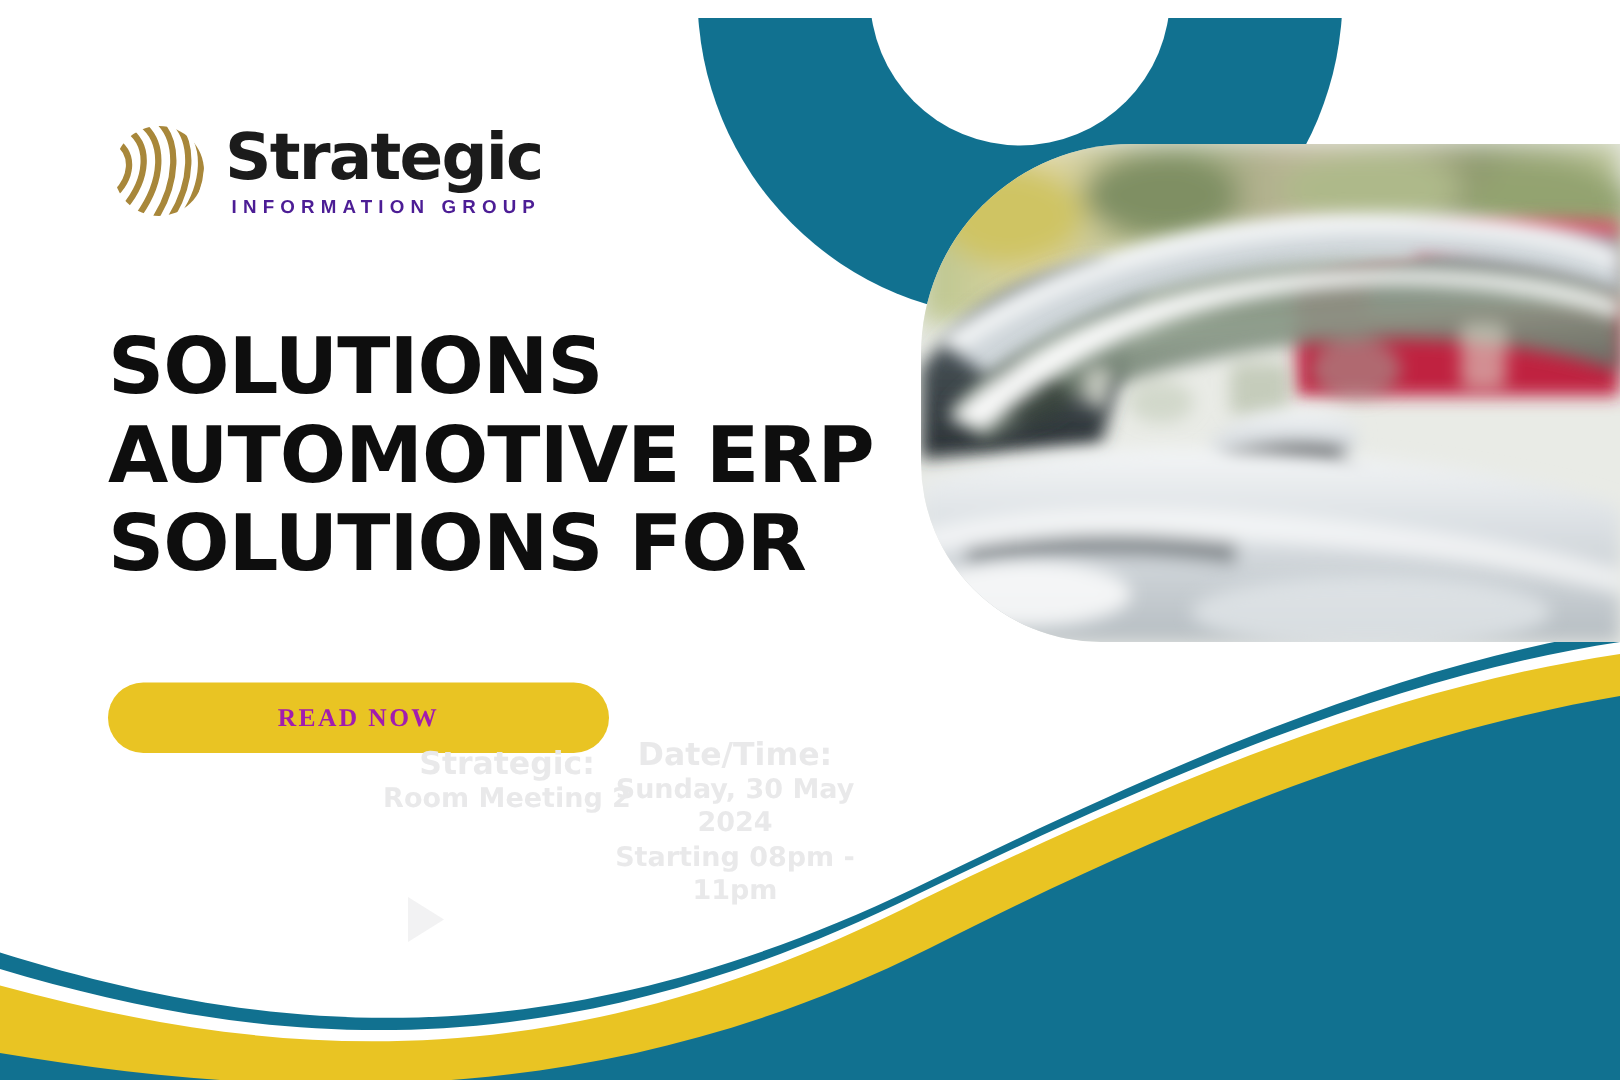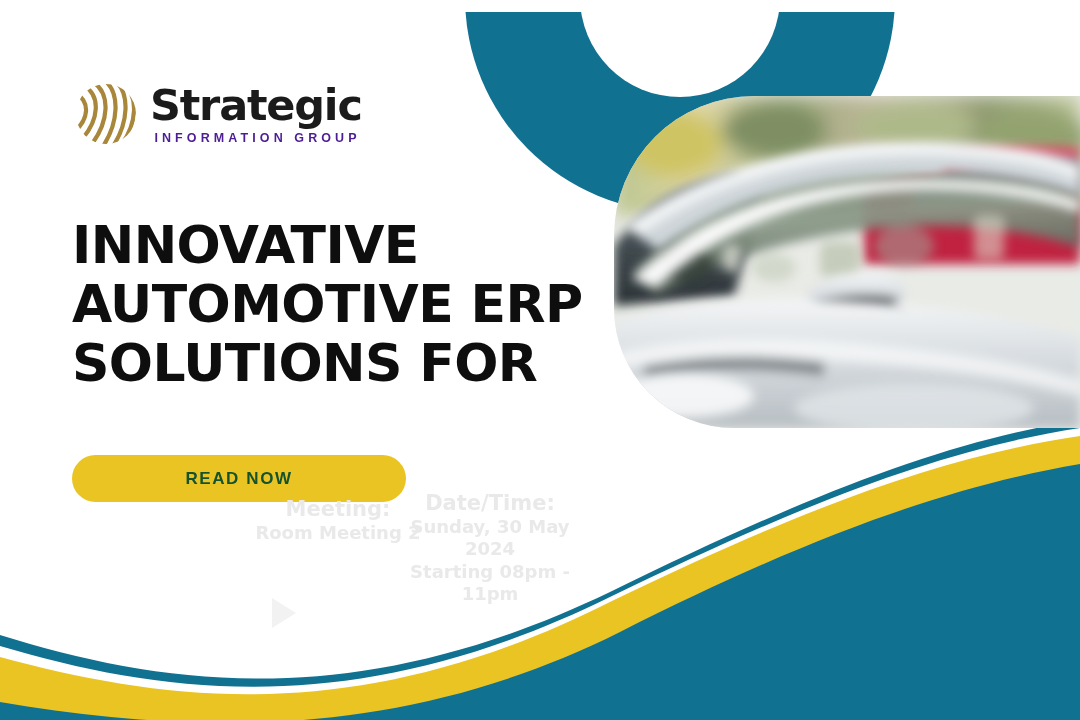--- a/index.html
+++ b/index.html
@@ -107,22 +107,22 @@
   
   .cta-button {
     position: absolute;
     left: 72px;
     top: 443px;
     width: 334px;
     height: 47px;
     border: none;
     border-radius: 24px;
     background: #e9c423;
-    color: #14532d;
-    font-family: Liberation Sans, sans-serif;
+    color: #a21caf;
+    font-family: Liberation Serif, serif;
     font-size: 17px;
     font-weight: bold;
     letter-spacing: 1.6px;
     cursor: pointer;
     padding: 0;
   }
 
   
   .ghost {
     position: absolute;
@@ -312,29 +312,29 @@
         </g>
       </svg>
     </span>
     <span class="logo-text">
       <span class="logo-word">Strategic</span>
       <span class="logo-sub">INFORMATION GROUP</span>
     </span>
   </div>
 
   <h1 class="headline">
-    <span class="hl-line">INNOVATIVE</span>
+    <span class="hl-line">SOLUTIONS</span>
     <span class="hl-line">AUTOMOTIVE ERP</span>
     <span class="hl-line">SOLUTIONS FOR</span>
   </h1>
 
   <button class="cta-button">READ NOW</button>
 
   <div class="ghost ghost-location">
-    <span class="g-head">Meeting:</span>
+    <span class="g-head">Strategic:</span>
     <span class="g-body">Room Meeting 2</span>
   </div>
 
   <div class="ghost ghost-datetime">
     <span class="g-head">Date/Time:</span>
     <span class="g-body">Sunday, 30 May 2024</span>
     <span class="g-body">Starting 08pm - 11pm</span>
   </div>
 
   <div class="ghost-arrow"></div>

